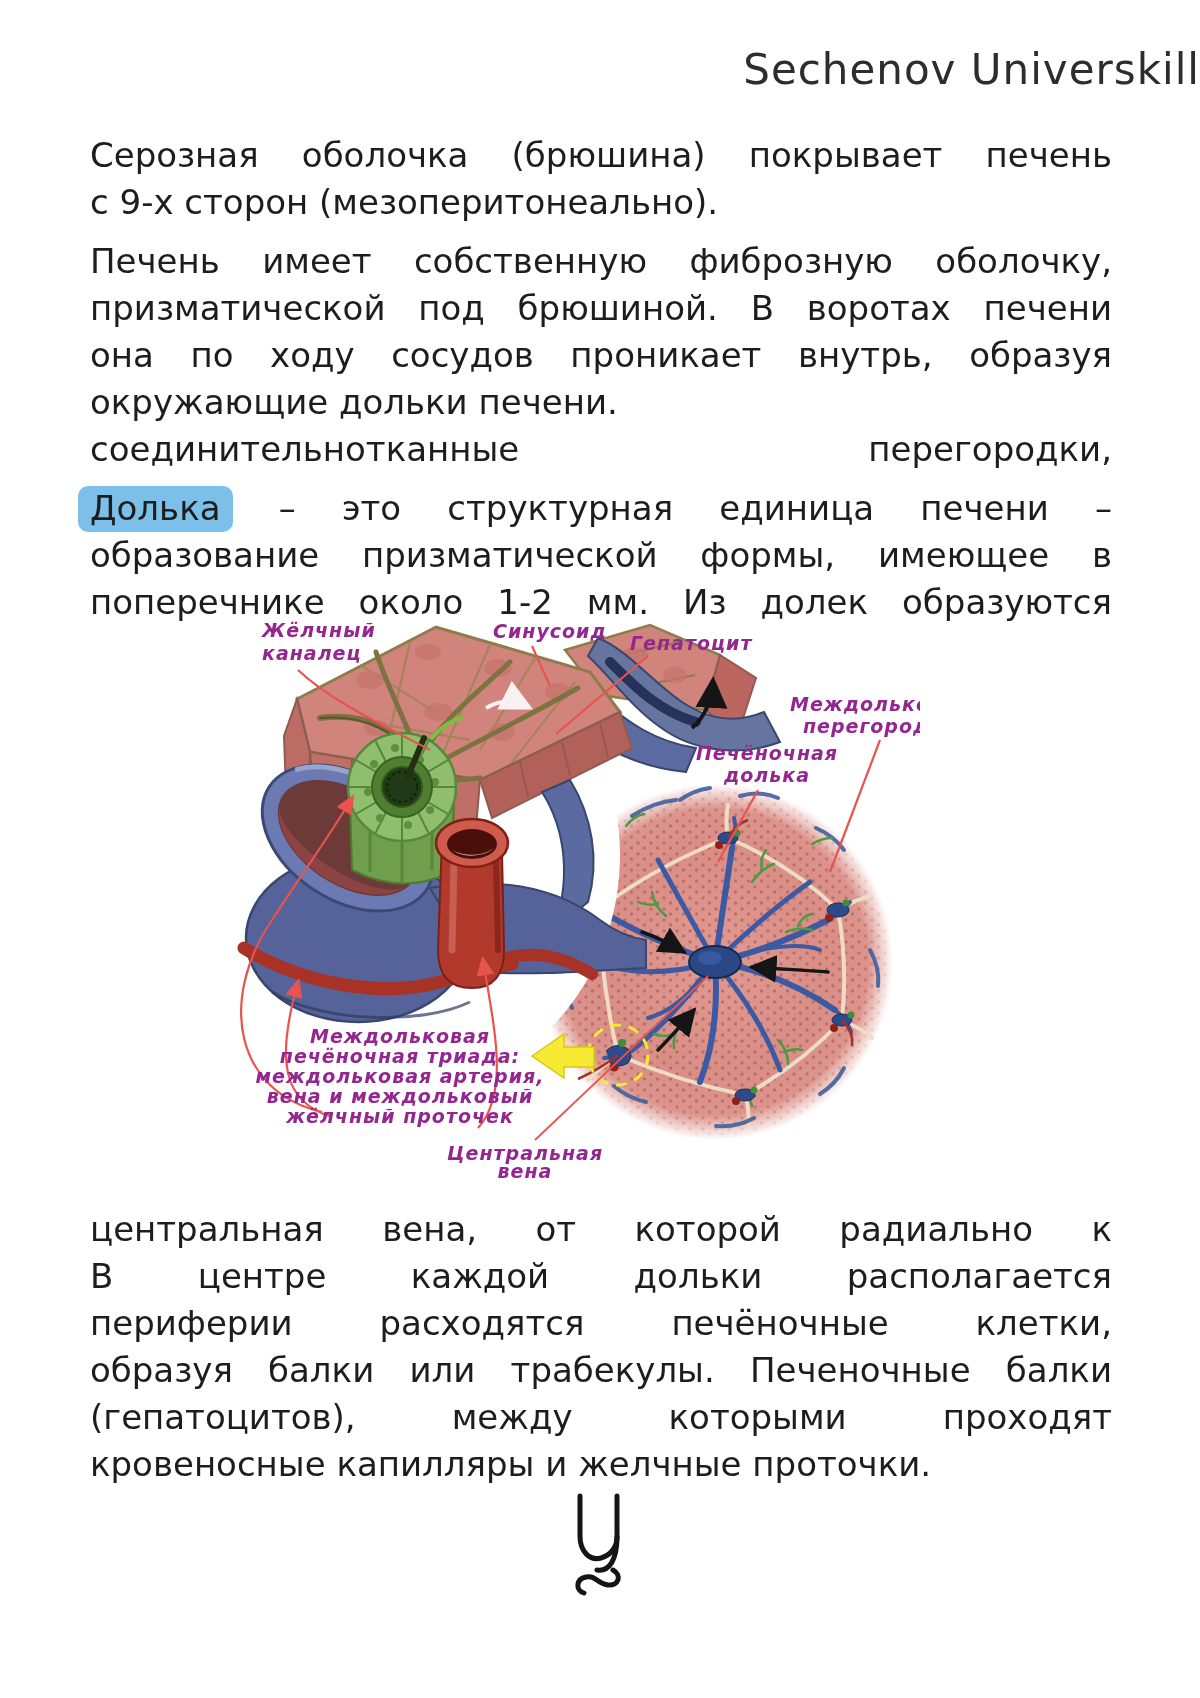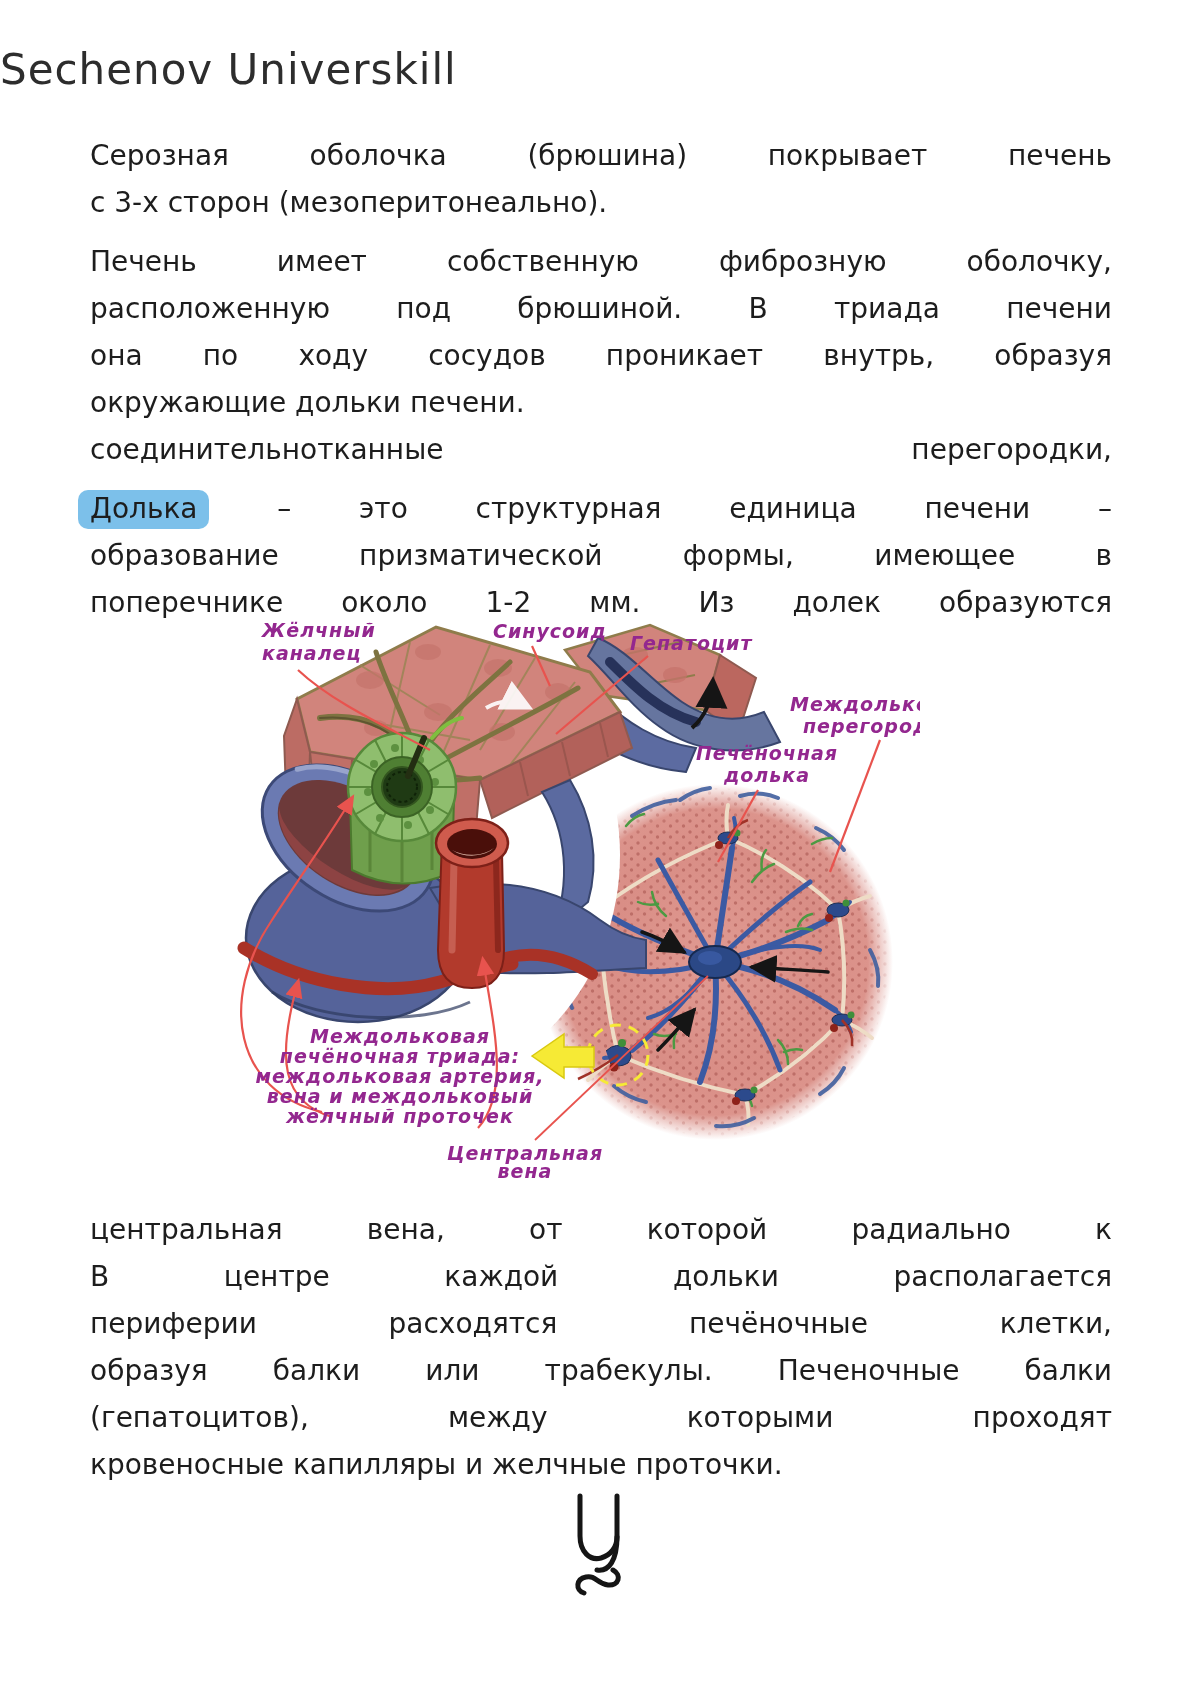--- a/index.html
+++ b/index.html
@@ -2,31 +2,31 @@
 <html><head>
 <meta charset="utf-8">
 <style>
   html,body{margin:0;padding:0;}
   body{
     width:1200px;height:1698px;background:#ffffff;
     font-family:"DejaVu Sans","Liberation Sans",sans-serif;
     position:relative;overflow:hidden;
   }
   .title{
-    margin:40px 0 0 0;text-align:left;font-size:42px;line-height:60px;
+    margin:40px 0 0 0;text-align:right;font-size:42px;line-height:60px;
     font-weight:400;color:#2d2d2d;letter-spacing:1px;
   }
   .textcol{padding:0 88px 0 90px;}
   .para{margin:0;}
   .p1{margin-top:32px;}
   .p2{margin-top:12px;}
   .p3{margin-top:12px;}
   .p4{margin-top:26px;}
   .tline{
-    font-size:28px;line-height:47px;color:#1d1d1d;margin:0;
+    font-size:34px;line-height:47px;color:#1d1d1d;margin:0;
     font-weight:400;
   }
   .jl{text-align:justify;text-align-last:justify;}
   .hl{
     background:#7cc0ea;border-radius:10px;padding:2px 12px 4px 12px;margin-left:-12px;
   }
   .fig{position:relative;height:560px;margin-top:-6px;font-style:italic;}
   .figsvg{position:absolute;left:180px;top:0;width:740px;height:560px;}
   .lbl{
     font-family:"DejaVu Sans","Liberation Sans",sans-serif;
@@ -35,25 +35,25 @@
   .logo{height:114px;margin-top:2px;text-align:center;}
 </style>
 </head>
 <body>
 
 <h1 class="title">Sechenov Universkill</h1>
 
 <div class="textcol">
   <div class="para p1">
     <div class="tline jl">Серозная оболочка (брюшина) покрывает печень</div>
-    <div class="tline">с 3-х сторон (мезоперитонеально).</div>
+    <div class="tline">с 9-х сторон (мезоперитонеально).</div>
   </div>
   <div class="para p2">
     <div class="tline jl">Печень имеет собственную фиброзную оболочку,</div>
-    <div class="tline jl">расположенную под брюшиной. В триада печени</div>
+    <div class="tline jl">призматической под брюшиной. В воротах печени</div>
     <div class="tline jl">она по ходу сосудов проникает внутрь, образуя</div>
     <div class="tline">окружающие дольки печени.</div>
     <div class="tline jl">соединительнотканные перегородки,</div>
   </div>
   <div class="para p3">
     <div class="tline jl"><span class="hl">Долька</span> <span>– это структурная единица печени –</span></div>
     <div class="tline jl">образование призматической формы, имеющее в</div>
     <div class="tline jl">поперечнике около 1-2 мм. Из долек образуются</div>
   </div>
 </div>

